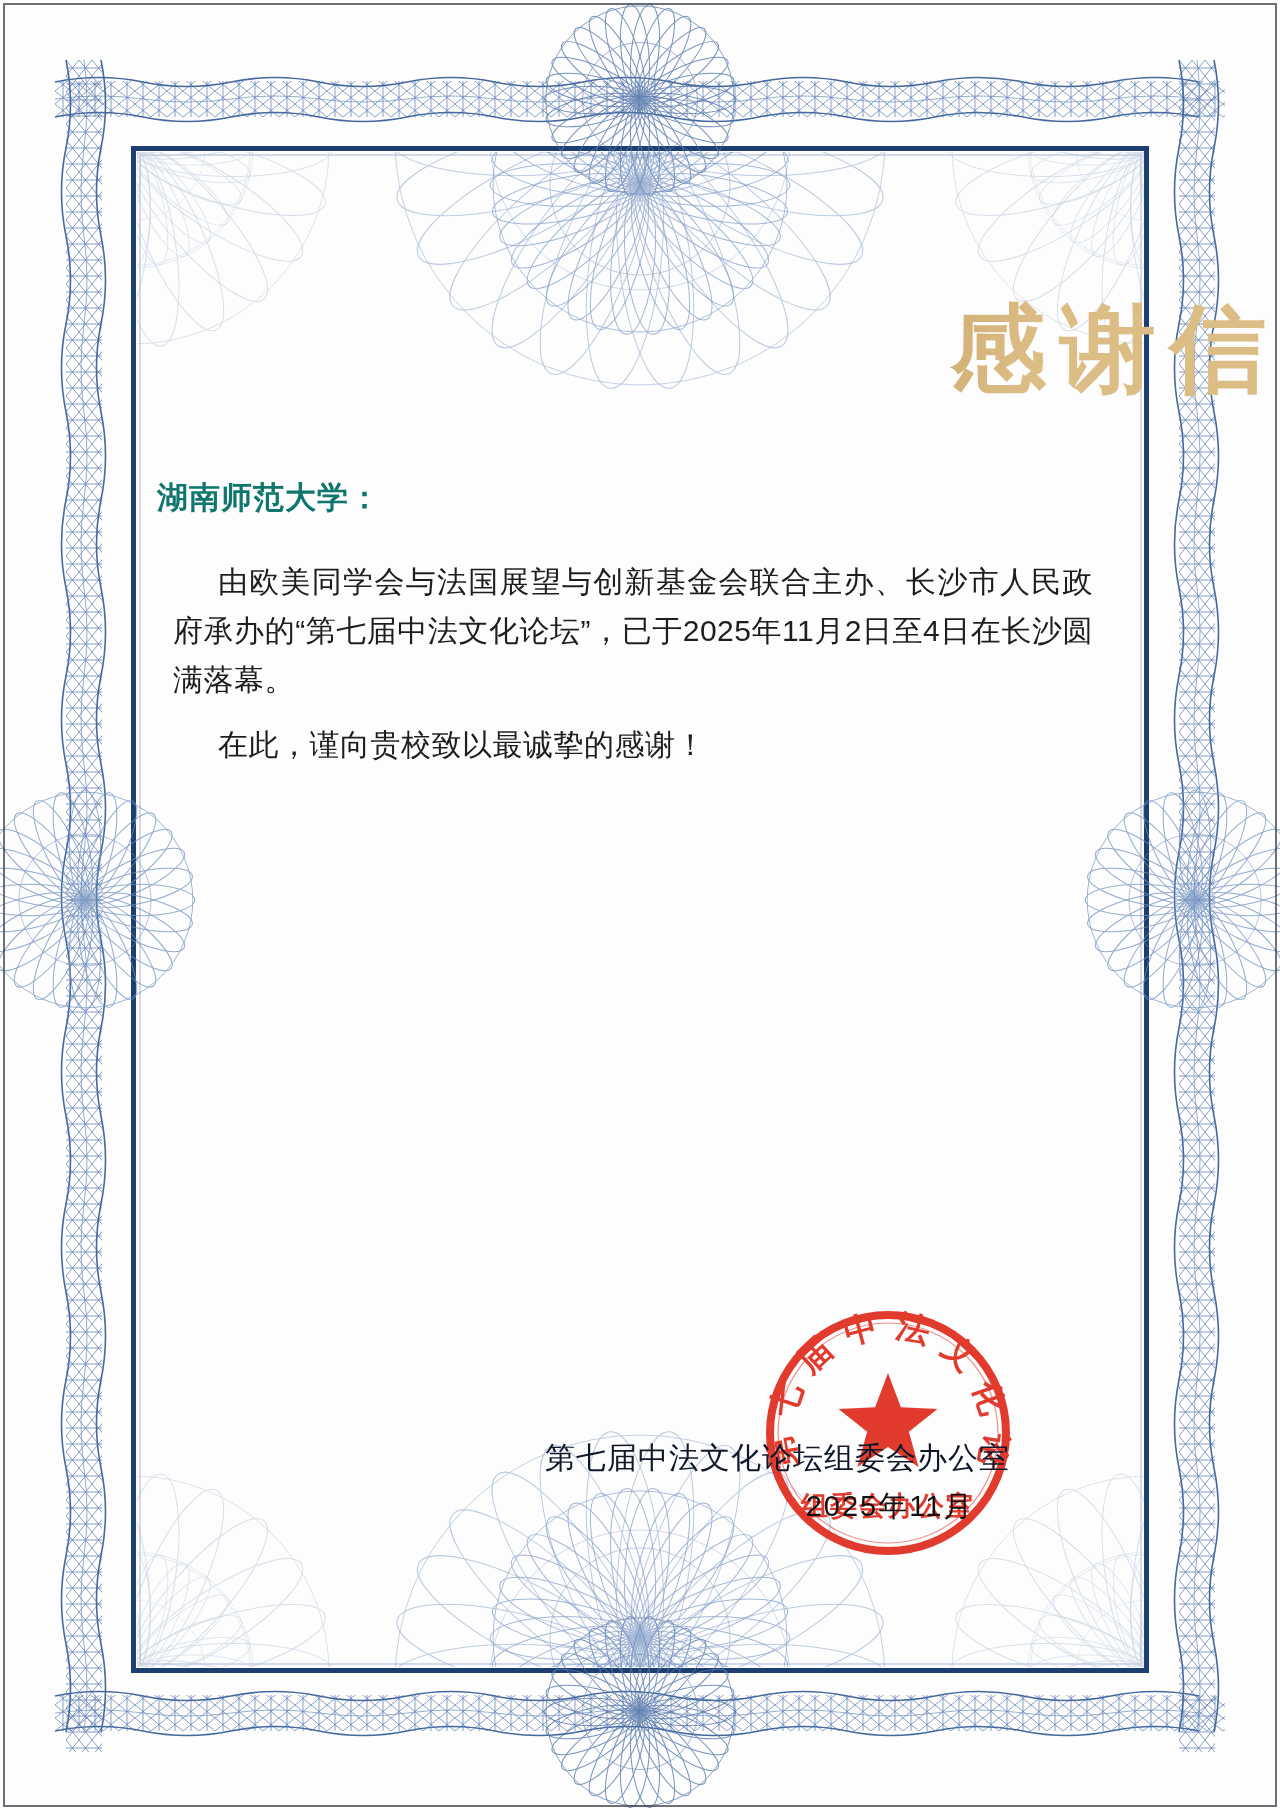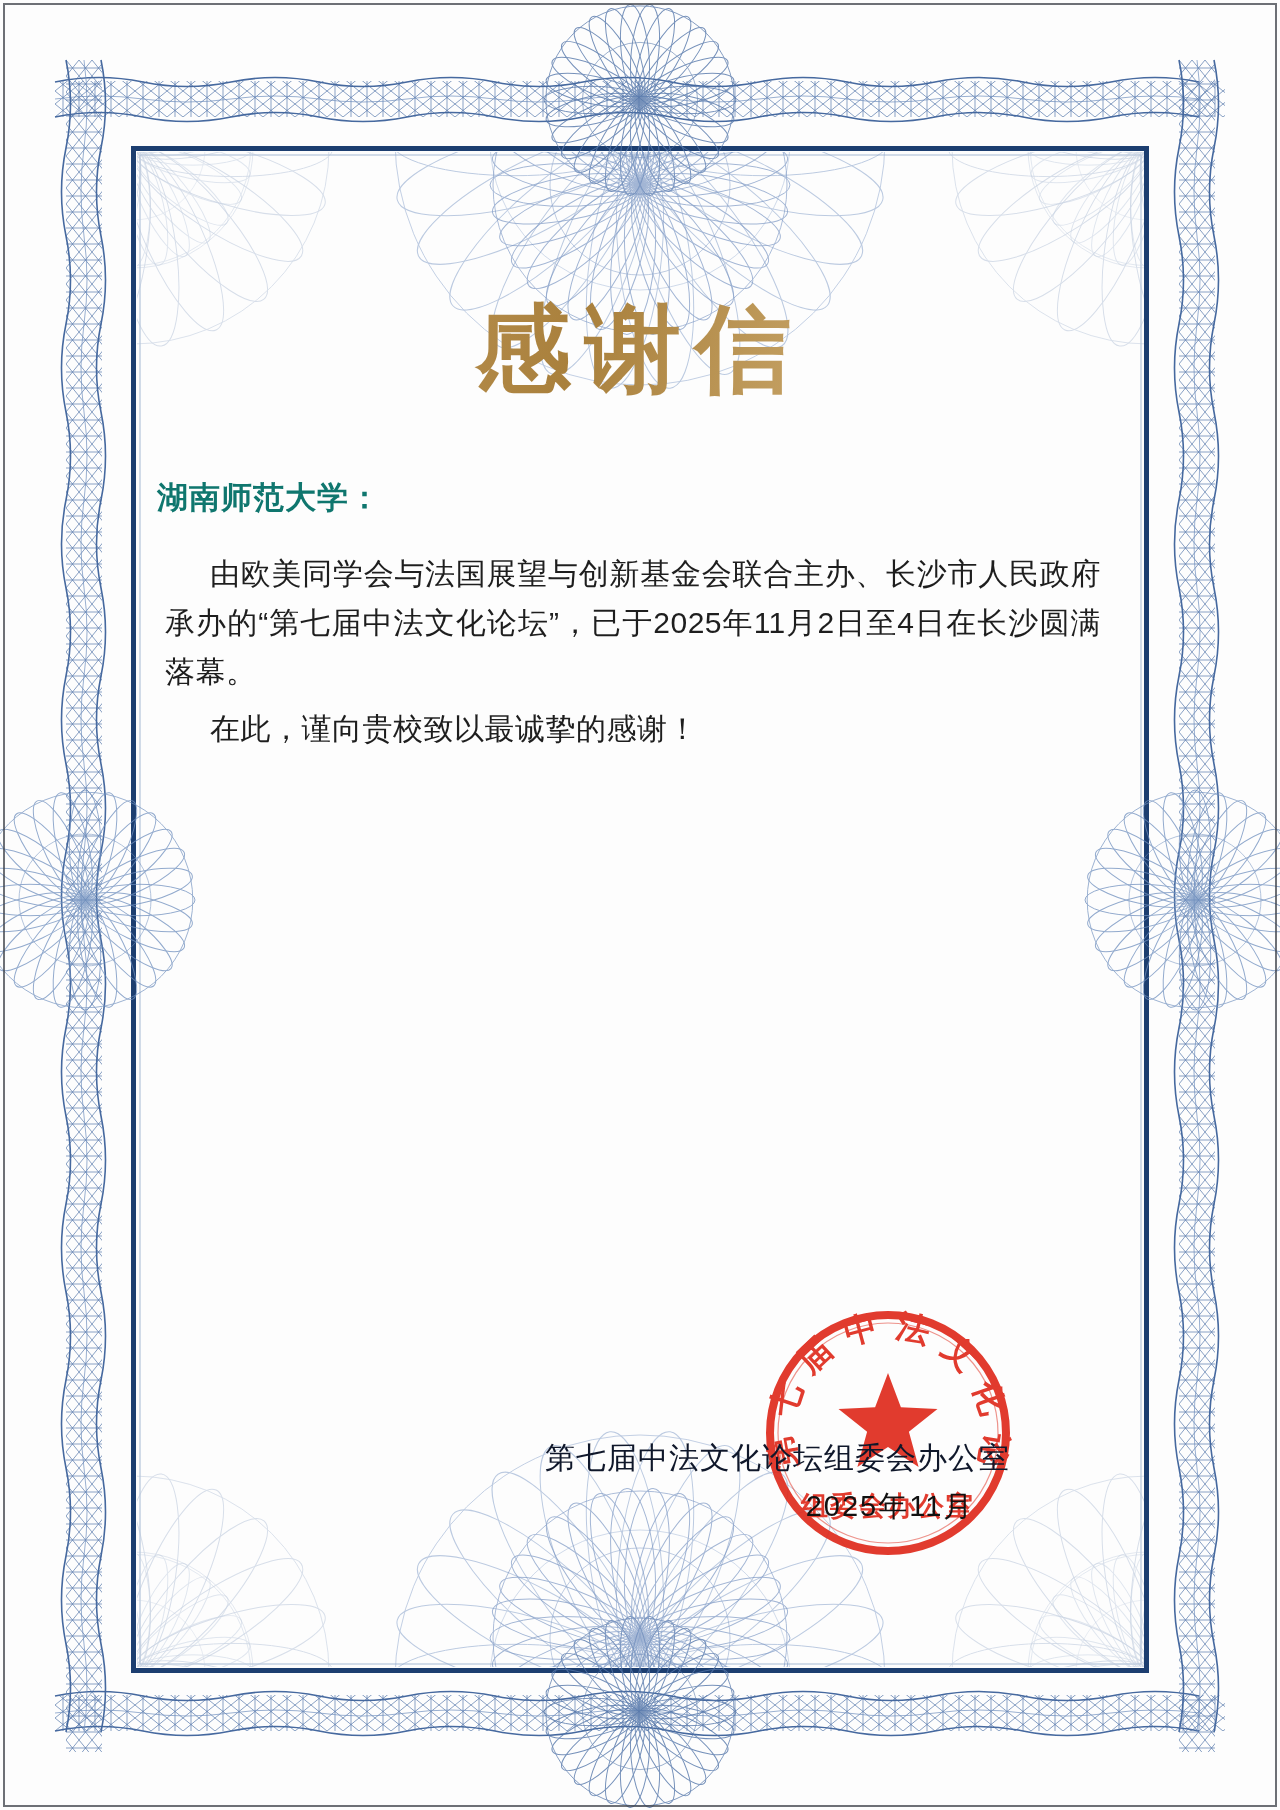--- a/index.html
+++ b/index.html
@@ -4,35 +4,35 @@
 <style>
   html,body{margin:0;padding:0;}
   body{
     width:1280px;height:1810px;position:relative;background:#fdfdfd;
     font-family:"Liberation Sans","DejaVu Sans",sans-serif;overflow:hidden;
   }
   .photo-edge{position:absolute;inset:3px;border:2px solid rgba(60,64,72,.75);pointer-events:none;z-index:9;}
   #decor{position:absolute;left:0;top:0;z-index:0;}
   .content{position:absolute;left:0;top:0;width:1280px;height:1810px;z-index:2;}
   .cert-title{
-    position:absolute;top:286px;left:0;width:1280px;text-align:center;
+    position:absolute;top:286px;left:0;width:1280px;text-align:right;
     font-size:96px;font-weight:800;letter-spacing:14px;
     color:#bd9354;
     background:linear-gradient(105deg,#cfa86c 10%,#a9803c 45%,#dcbd85 80%);
     -webkit-background-clip:text;background-clip:text;
     -webkit-text-fill-color:transparent;
   }
   .salutation{
     position:absolute;left:157px;top:477px;font-size:31px;font-weight:600;color:#0f766e;letter-spacing:1px;
   }
   .body-text{
     position:absolute;left:157px;top:541px;width:952px;color:#1e1e1e;
     font-size:30px;line-height:49px;text-align:justify;font-weight:500;
   }
-  .body-text p{margin:8px;text-indent:1.5em;letter-spacing:.5px;}
+  .body-text p{margin:16px;text-indent:1.5em;letter-spacing:.5px;}
   .signature{
     position:absolute;top:1438px;right:270px;font-size:30px;color:#0f172a;font-weight:500;letter-spacing:1px;z-index:4;font-family:Liberation Serif, serif;
   }
   .date{
     position:absolute;top:1487px;left:890px;transform:translateX(-50%);
     font-size:29px;color:#111;font-weight:500;letter-spacing:2px;z-index:4;
   }
   .seal{position:absolute;left:758px;top:1303px;width:260px;height:260px;z-index:3;opacity:.92;mix-blend-mode:multiply;}
 </style>
 </head>

